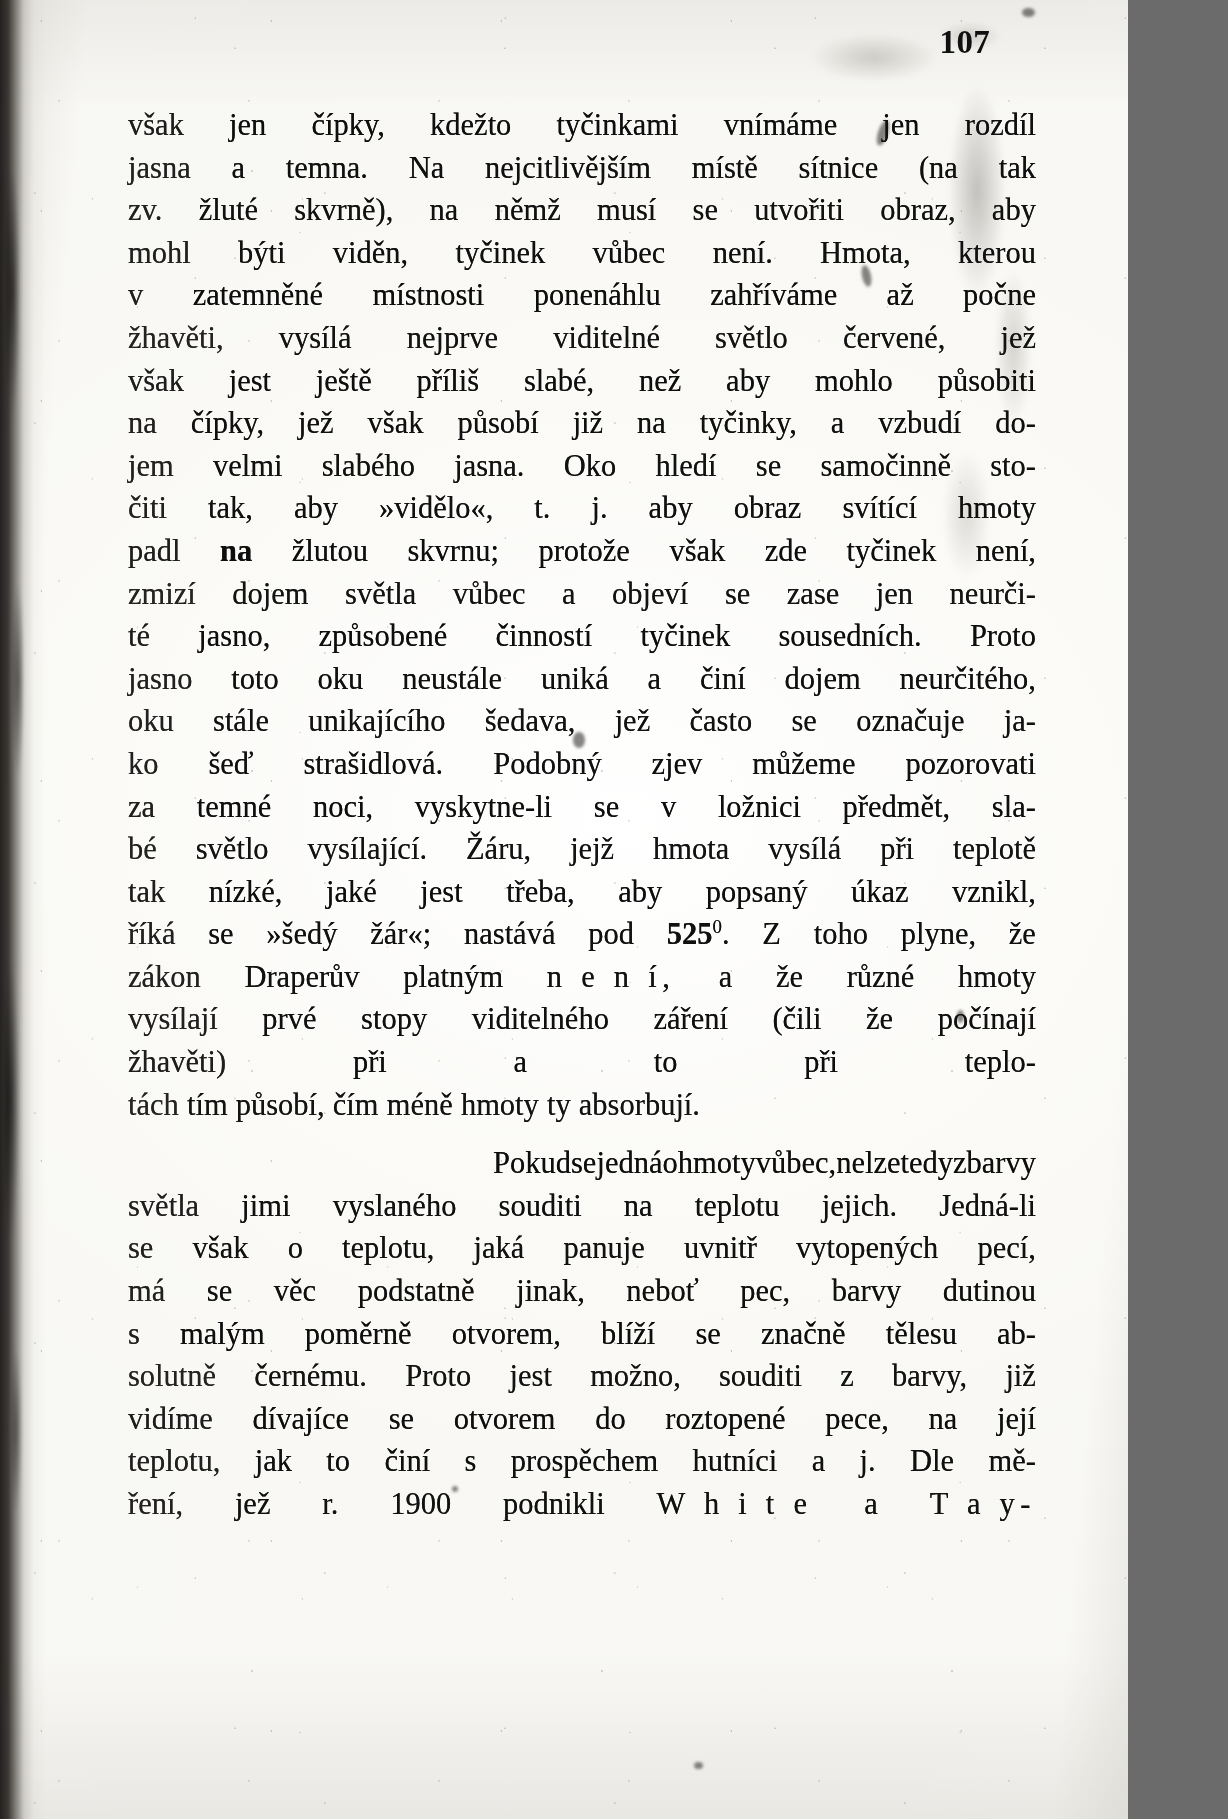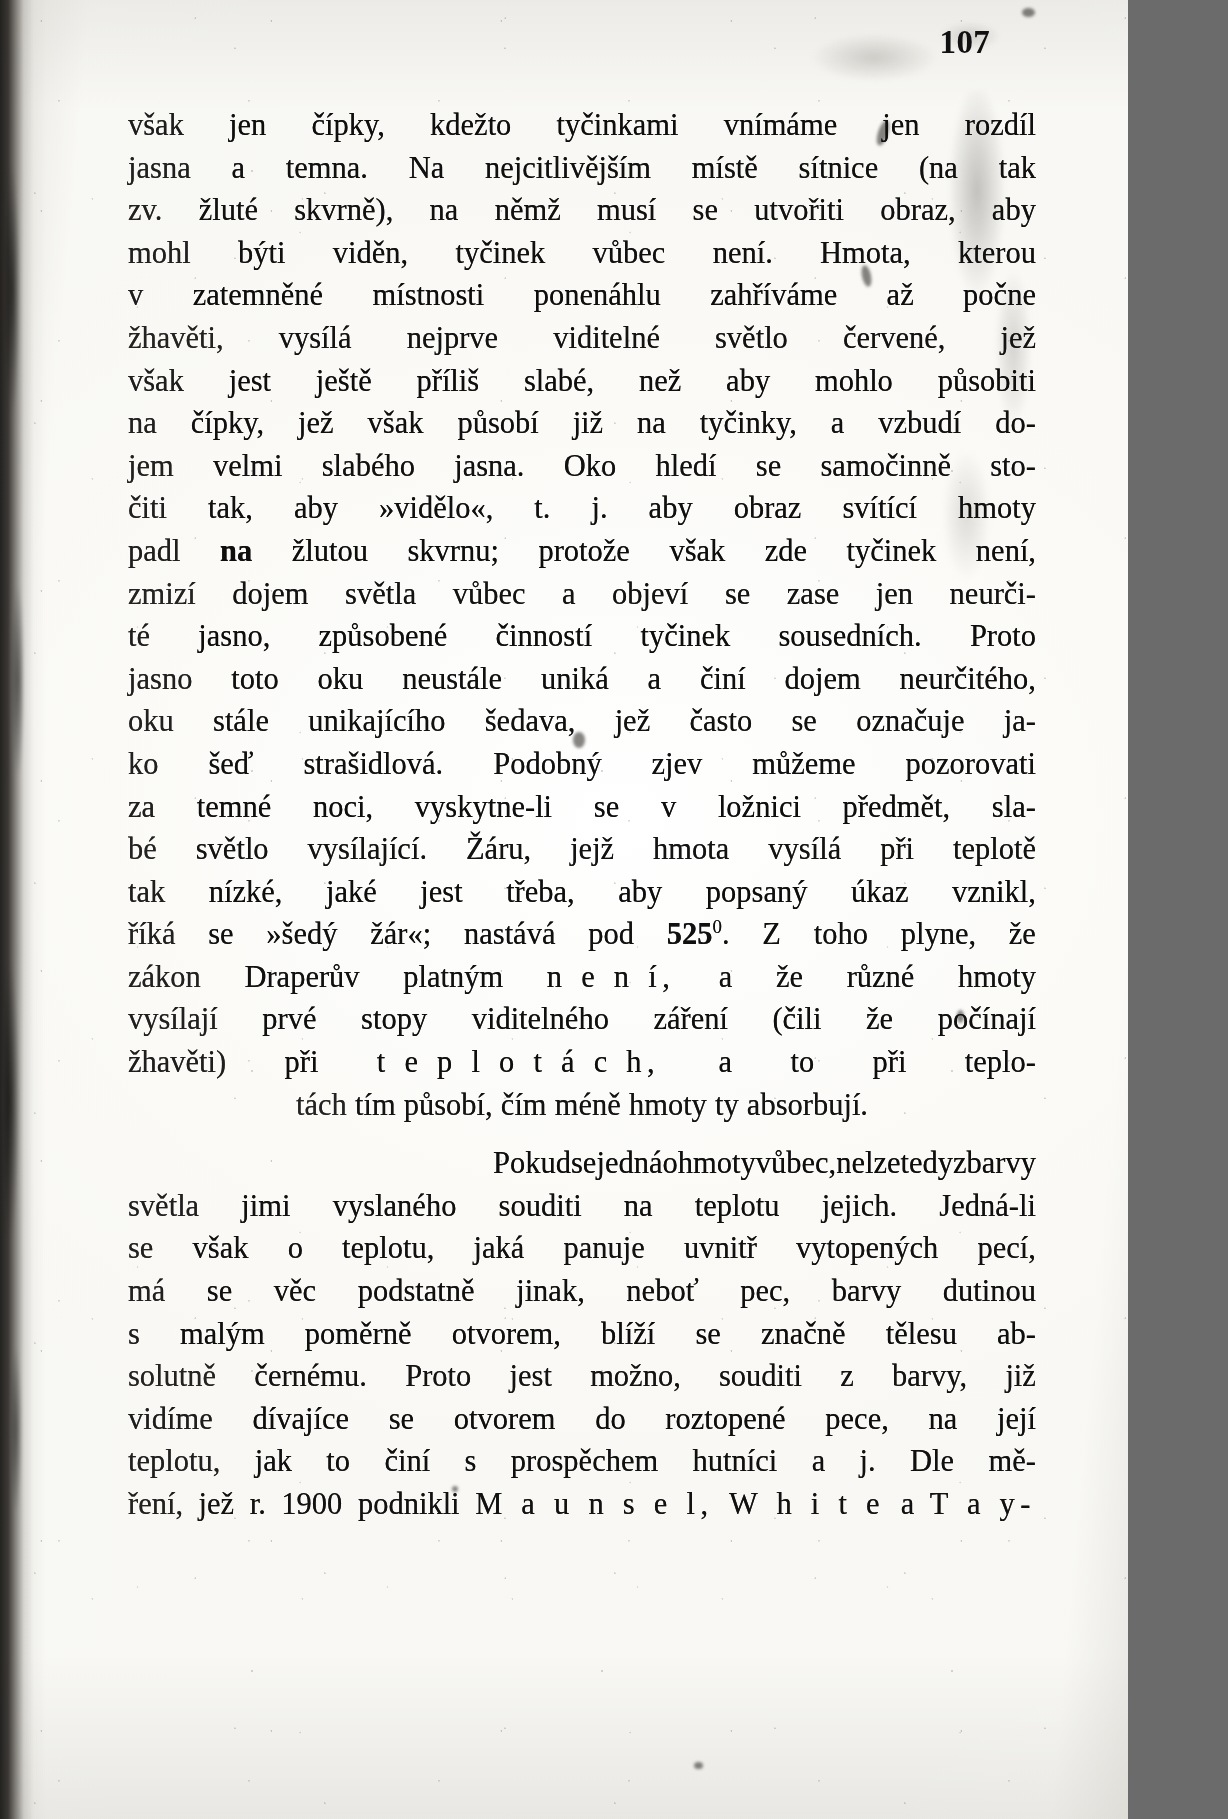--- a/index.html
+++ b/index.html
@@ -141,21 +141,21 @@
 
   
   .ln {
     display: flex;
     justify-content: space-between;
     white-space: pre;
     height: 42.6px;
     align-items: baseline;
     margin-left: 32px;
   }
-  .ln.last { justify-content: center; }
+  .ln.last { justify-content: flex-start; }
   .ln.first-indent { padding-left: 48px; justify-content: flex-end; }
   .ln > span { display: inline-block; }
 
   .sp { letter-spacing: 5.5px; }
   .sup { font-size: 0.62em; vertical-align: super; line-height: 0; }
 
   
   #textblock { text-shadow: 0 0 0.35px rgba(0,0,0,0.75); }
   .para .ln:nth-child(odd)  { filter: contrast(1.02); }
   .para .ln:nth-child(3n)   { opacity: 0.985; }
@@ -213,30 +213,30 @@
         <span>nastává</span>
         <span>pod</span>
         <span><span style="font-weight:600">525</span><span class="sup">0</span><span>.</span></span>
         <span>Z</span>
         <span>toho</span>
         <span>plyne,</span>
         <span>že</span>
       </div>
       <div class="ln"><span class="fade-l">zákon</span><span>Draperův</span><span>platným</span><span class="sp">n e n í,</span><span>a</span><span>že</span><span>různé</span><span>hmoty</span></div>
       <div class="ln"><span class="fade-l">vysílají</span><span>prvé</span><span>stopy</span><span>viditelného</span><span>záření</span><span>(čili</span><span>že</span><span>počínají</span></div>
-      <div class="ln"><span class="fade-l">žhavěti)</span><span>při</span><span class="sp">t e p l o t á c h,</span><span>a</span><span>to</span><span>při</span><span>teplo-</span></div>
+      <div class="ln"><span class="fade-l">žhavěti)</span><span>při</span><span>a</span><span>to</span><span>při</span><span>teplo-</span></div>
       <div class="ln last"><span class="fade-l">tách</span><span> </span><span>tím</span><span> </span><span>působí,</span><span> </span><span>čím</span><span> </span><span>méně</span><span> </span><span>hmoty</span><span> </span><span>ty</span><span> </span><span>absorbují.</span></div>
     </div>
 
     <div class="para">
       <div class="ln first-indent"><span>Pokud</span><span>se</span><span>jedná</span><span>o</span><span>hmoty</span><span>vůbec,</span><span>nelze</span><span>tedy</span><span>z</span><span>barvy</span></div>
       <div class="ln"><span class="fade-l">světla</span><span>jimi</span><span>vyslaného</span><span>souditi</span><span>na</span><span>teplotu</span><span>jejich.</span><span>Jedná-li</span></div>
       <div class="ln"><span class="fade-l">se</span><span>však</span><span>o</span><span>teplotu,</span><span>jaká</span><span>panuje</span><span>uvnitř</span><span>vytopených</span><span>pecí,</span></div>
       <div class="ln"><span class="fade-l">má</span><span>se</span><span>věc</span><span>podstatně</span><span>jinak,</span><span>neboť</span><span>pec,</span><span>barvy</span><span>dutinou</span></div>
       <div class="ln"><span class="fade-l">s</span><span>malým</span><span>poměrně</span><span>otvorem,</span><span>blíží</span><span>se</span><span>značně</span><span>tělesu</span><span>ab-</span></div>
       <div class="ln"><span class="fade-l">solutně</span><span>černému.</span><span>Proto</span><span>jest</span><span>možno,</span><span>souditi</span><span>z</span><span>barvy,</span><span>již</span></div>
       <div class="ln"><span class="fade-l">vidíme</span><span>dívajíce</span><span>se</span><span>otvorem</span><span>do</span><span>roztopené</span><span>pece,</span><span>na</span><span>její</span></div>
       <div class="ln"><span class="fade-l">teplotu,</span><span>jak</span><span>to</span><span>činí</span><span>s</span><span>prospěchem</span><span>hutníci</span><span>a</span><span>j.</span><span>Dle</span><span>mě-</span></div>
-      <div class="ln"><span class="fade-l">ření,</span><span>jež</span><span>r.</span><span>1900</span><span>podnikli</span><span class="sp">M a u n s e l,</span><span class="sp">W h i t e</span><span>a</span><span class="sp">T a y-</span></div>
+      <div class="ln"><span class="fade-l">ření,</span><span>jež</span><span>r.</span><span>1900</span><span>podnikli</span><span class="sp">W h i t e</span><span>a</span><span class="sp">T a y-</span></div>
     </div>
 
   </div>
 </div>
 
 </body></html>

